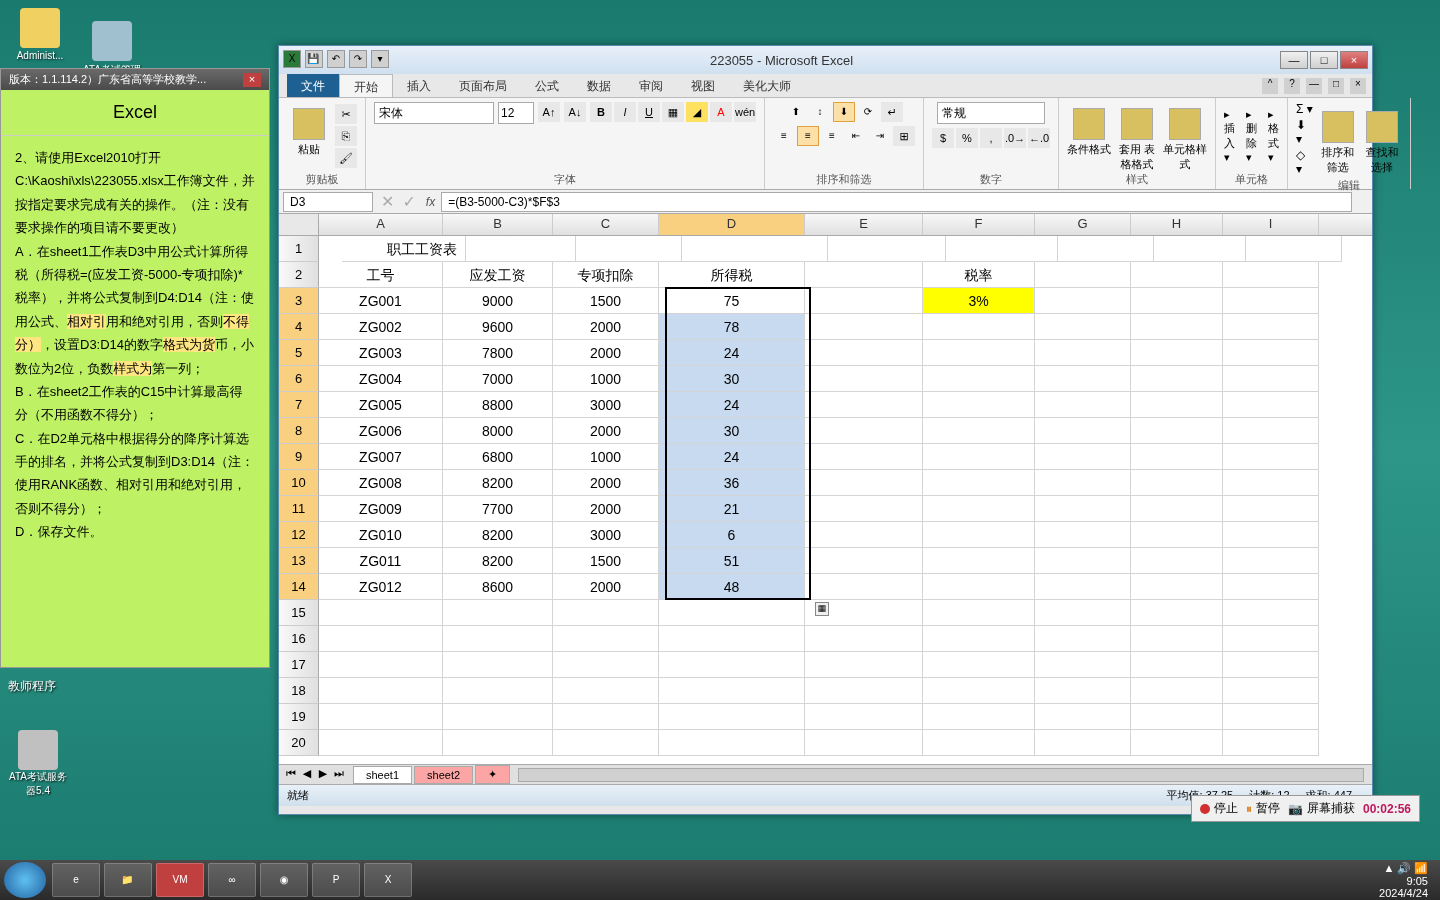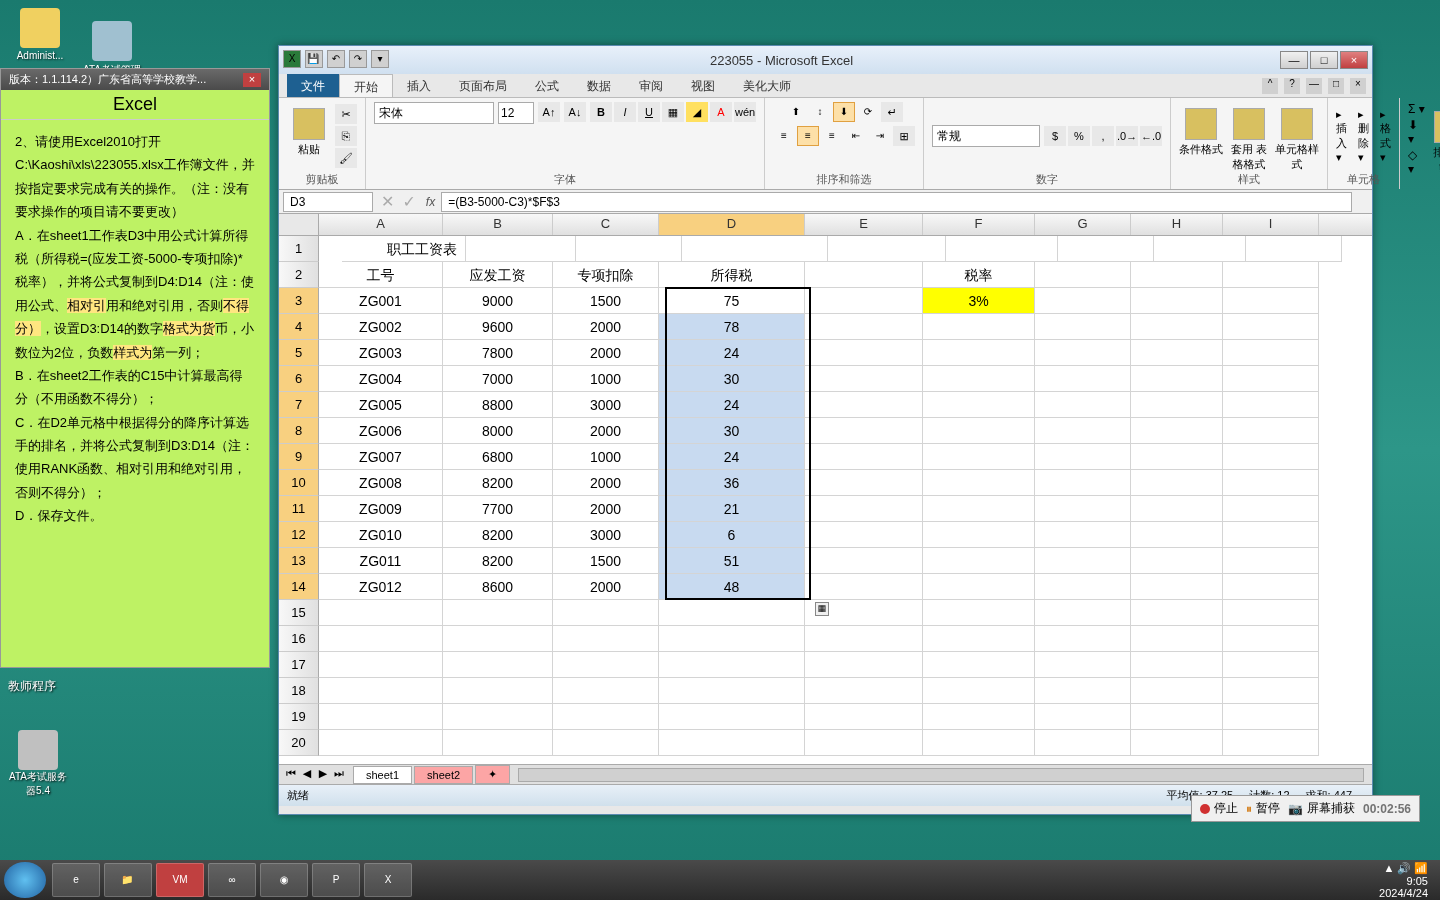--- a/index.html
+++ b/index.html
@@ -6,21 +6,21 @@
 body { width: 1440px; height: 900px; background: linear-gradient(to bottom, #1a7a6e 0%, #2d9688 50%, #1a7a6e 100%); overflow: hidden; position: relative; }
 
 
 .desktop-icon { position: absolute; width: 60px; text-align: center; color: white; font-size: 10px; text-shadow: 1px 1px 2px rgba(0,0,0,0.8); }
 .desktop-icon .icon-img { width: 40px; height: 40px; margin: 0 auto 2px; background: #f0d060; border-radius: 4px; }
 
 
 .left-panel { position: absolute; left: 0; top: 68px; width: 270px; height: 600px; background: #bef264; border: 1px solid #999; }
 .left-panel-title { background: linear-gradient(to bottom, #6a6a6a, #4a4a4a); color: white; padding: 3px 8px; font-size: 11px; display: flex; justify-content: space-between; align-items: center; }
 .left-panel-close { background: #c04040; width: 18px; height: 14px; text-align: center; line-height: 12px; cursor: pointer; }
-.left-panel-heading { text-align: center; padding: 4px; font-size: 18px; border-bottom: 1px solid #ccc; }
+.left-panel-heading { text-align: center; padding: 12px; font-size: 18px; border-bottom: 1px solid #ccc; }
 .left-panel-content { padding: 10px 14px; font-size: 13px; line-height: 1.8; overflow-y: auto; height: 520px; }
 .left-panel-content .highlight { background: #ffe680; }
 
 
 .excel-window { position: absolute; left: 278px; top: 45px; width: 1095px; height: 770px; background: #e8e8e8; border: 1px solid #5a8ab0; box-shadow: 0 0 8px rgba(0,0,0,0.4); }
 .window-titlebar { background: linear-gradient(to bottom, #e8f0fa, #d0e0f0); height: 28px; display: flex; align-items: center; padding: 0 4px; }
 .window-title { flex: 1; text-align: center; font-size: 13px; color: #333; }
 .window-controls { display: flex; gap: 2px; }
 .window-btn { width: 28px; height: 18px; background: linear-gradient(to bottom, #f0f0f0, #d0d0d0); border: 1px solid #888; text-align: center; font-size: 11px; line-height: 16px; cursor: pointer; }
 .window-btn.close { background: linear-gradient(to bottom, #e08080, #c04040); color: white; }
@@ -221,21 +221,21 @@
           <div class="align-btn active">≡</div>
           <div class="align-btn">≡</div>
           <div class="align-btn">⇤</div>
           <div class="align-btn">⇥</div>
           <div class="ribbon-sm">⊞</div>
         </div>
       </div>
       <div class="ribbon-group-label">排序和筛选</div>
     </div>
     <div class="ribbon-group">
-      <div class="ribbon-group-body" style="flex-direction:row; gap:4px;">
+      <div class="ribbon-group-body" style="flex-direction:column; gap:4px;">
         <input class="number-fmt" value="常规" style="">
         <div style="display:flex; gap:2px;">
           <div class="ribbon-sm">$</div>
           <div class="ribbon-sm">%</div>
           <div class="ribbon-sm">,</div>
           <div class="ribbon-sm">.0→</div>
           <div class="ribbon-sm">←.0</div>
         </div>
       </div>
       <div class="ribbon-group-label">数字</div>
@@ -573,21 +573,21 @@
       <span>停止</span>
     </div>
   <div class="rec-btn">
       <span style="color:#d07000;">⏸</span>
       <span>暂停</span>
     </div>
   <div class="rec-btn">
       <span>📷</span>
       <span>屏幕捕获</span>
     </div>
-  <span style="color:#737373; font-weight:bold;">00:02:56</span>
+  <span style="color:#be185d; font-weight:bold;">00:02:56</span>
 </div>
 
 <div class="taskbar">
   <div class="start-btn"></div>
   <div class="task-item">e</div>
   <div class="task-item">📁</div>
   <div class="task-item" style="background:#c04040;">VM</div>
   <div class="task-item">∞</div>
   <div class="task-item">◉</div>
   <div class="task-item">P</div>

